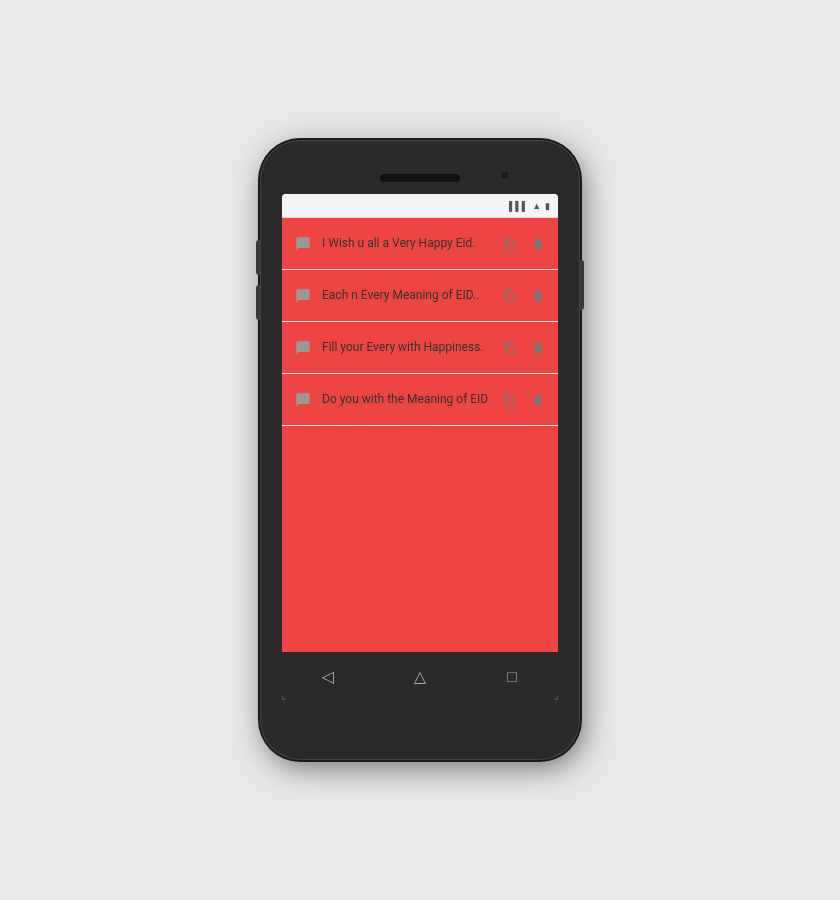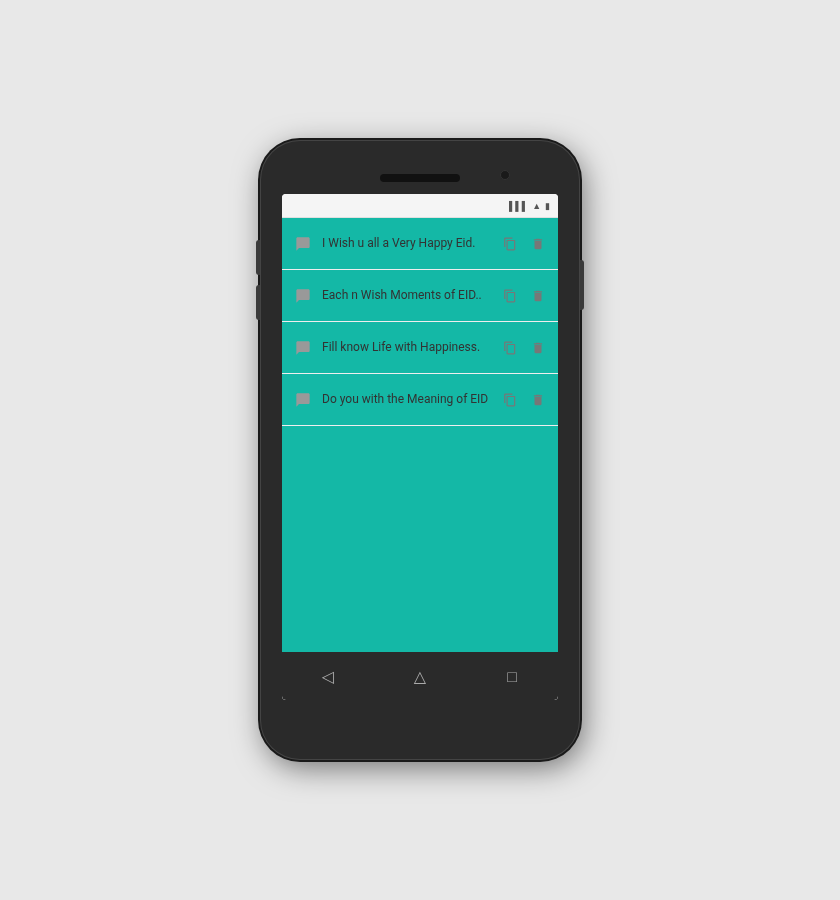--- a/index.html
+++ b/index.html
@@ -79,21 +79,21 @@
       display: flex;
       gap: 4px;
       align-items: center;
       font-size: 9px;
       color: #555;
     }
 
     
     .list-container {
       flex: 1;
-      background: #14b8a6;
+      background: #ef4444;
       overflow: hidden;
     }
 
     .list-item {
       display: flex;
       align-items: center;
       padding: 12px 10px;
       border-bottom: 1px solid #eeeeee;
       min-height: 52px;
     }
@@ -250,41 +250,41 @@
     </svg>
             </div>
           </div>
         </div>
         <div class="list-item">
           <div class="list-item-icon">
             <svg width="16" height="16" viewBox="0 0 24 24" fill="#999">
       <path d="M20 2H4c-1.1 0-2 .9-2 2v18l4-4h14c1.1 0 2-.9 2-2V4c0-1.1-.9-2-2-2z"></path>
     </svg>
           </div>
-          <div class="list-item-text">Each n Wish Moments of EID..</div>
+          <div class="list-item-text">Each n Every Meaning of EID..</div>
           <div class="list-item-actions">
             <div class="action-btn">
               <svg class="copy-icon-svg" viewBox="0 0 24 24" fill="#777">
       <path d="M16 1H4c-1.1 0-2 .9-2 2v14h2V3h12V1zm3 4H8c-1.1 0-2 .9-2 2v14c0 1.1.9 2 2 2h11c1.1 0 2-.9 2-2V7c0-1.1-.9-2-2-2zm0 16H8V7h11v14z"></path>
     </svg>
             </div>
             <div class="action-btn">
               <svg class="trash-icon-svg" viewBox="0 0 24 24" fill="#777">
       <path d="M6 19c0 1.1.9 2 2 2h8c1.1 0 2-.9 2-2V7H6v12zM19 4h-3.5l-1-1h-5l-1 1H5v2h14V4z"></path>
     </svg>
             </div>
           </div>
         </div>
         <div class="list-item">
           <div class="list-item-icon">
             <svg width="16" height="16" viewBox="0 0 24 24" fill="#999">
       <path d="M20 2H4c-1.1 0-2 .9-2 2v18l4-4h14c1.1 0 2-.9 2-2V4c0-1.1-.9-2-2-2z"></path>
     </svg>
           </div>
-          <div class="list-item-text">Fill know Life with Happiness.</div>
+          <div class="list-item-text">Fill your Every with Happiness.</div>
           <div class="list-item-actions">
             <div class="action-btn">
               <svg class="copy-icon-svg" viewBox="0 0 24 24" fill="#777">
       <path d="M16 1H4c-1.1 0-2 .9-2 2v14h2V3h12V1zm3 4H8c-1.1 0-2 .9-2 2v14c0 1.1.9 2 2 2h11c1.1 0 2-.9 2-2V7c0-1.1-.9-2-2-2zm0 16H8V7h11v14z"></path>
     </svg>
             </div>
             <div class="action-btn">
               <svg class="trash-icon-svg" viewBox="0 0 24 24" fill="#777">
       <path d="M6 19c0 1.1.9 2 2 2h8c1.1 0 2-.9 2-2V7H6v12zM19 4h-3.5l-1-1h-5l-1 1H5v2h14V4z"></path>
     </svg>

